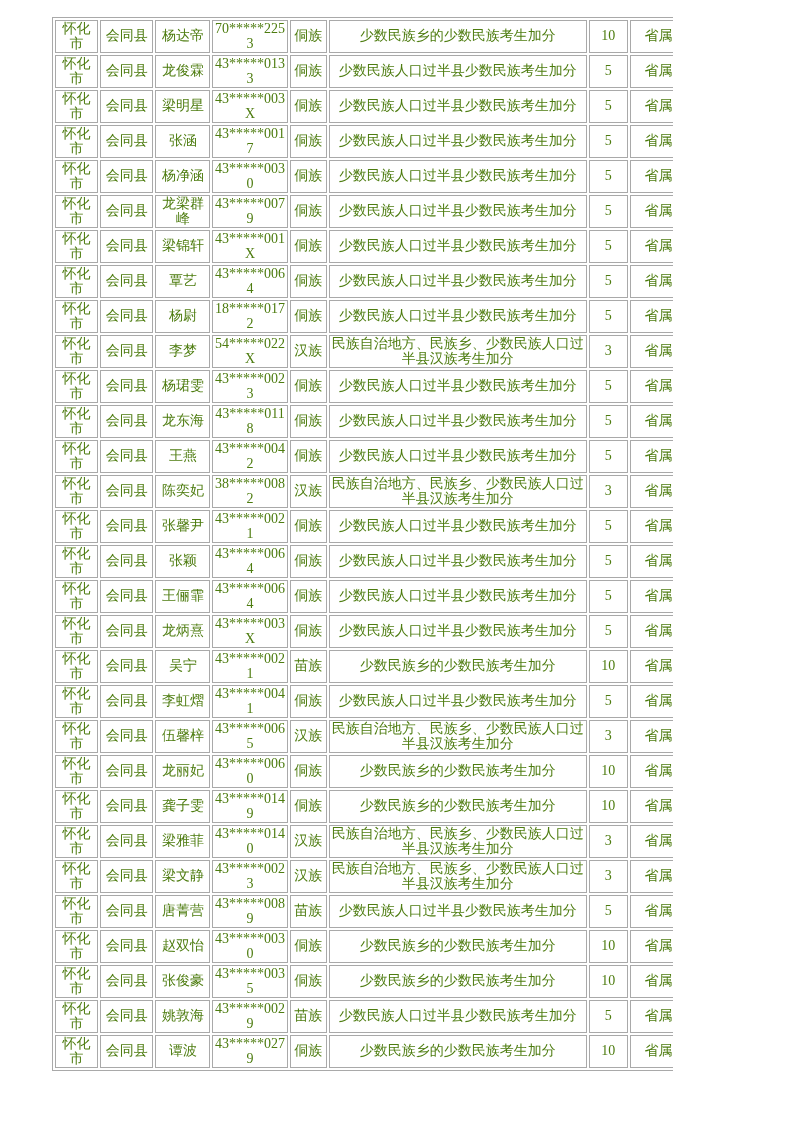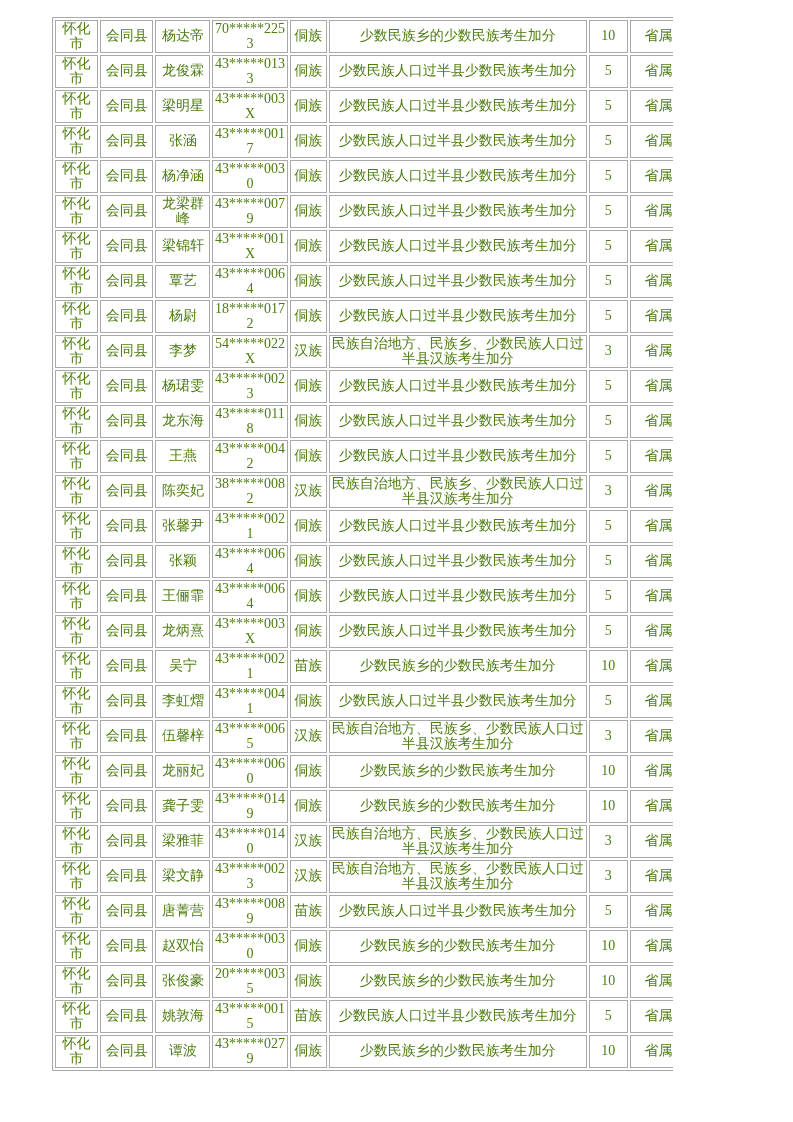--- a/index.html
+++ b/index.html
@@ -357,32 +357,32 @@
     <td>侗族</td>
     <td>少数民族乡的少数民族考生加分</td>
     <td>10</td>
     <td>省属</td>
   </tr>
 
   <tr>
     <td>怀化市</td>
     <td>会同县</td>
     <td>张俊豪</td>
-    <td>20*****0035</td>
+    <td>43*****0035</td>
     <td>侗族</td>
     <td>少数民族乡的少数民族考生加分</td>
     <td>10</td>
     <td>省属</td>
   </tr>
 
   <tr>
     <td>怀化市</td>
     <td>会同县</td>
     <td>姚敦海</td>
-    <td>43*****0015</td>
+    <td>43*****0029</td>
     <td>苗族</td>
     <td>少数民族人口过半县少数民族考生加分</td>
     <td>5</td>
     <td>省属</td>
   </tr>
 
   <tr>
     <td>怀化市</td>
     <td>会同县</td>
     <td>谭波</td>

